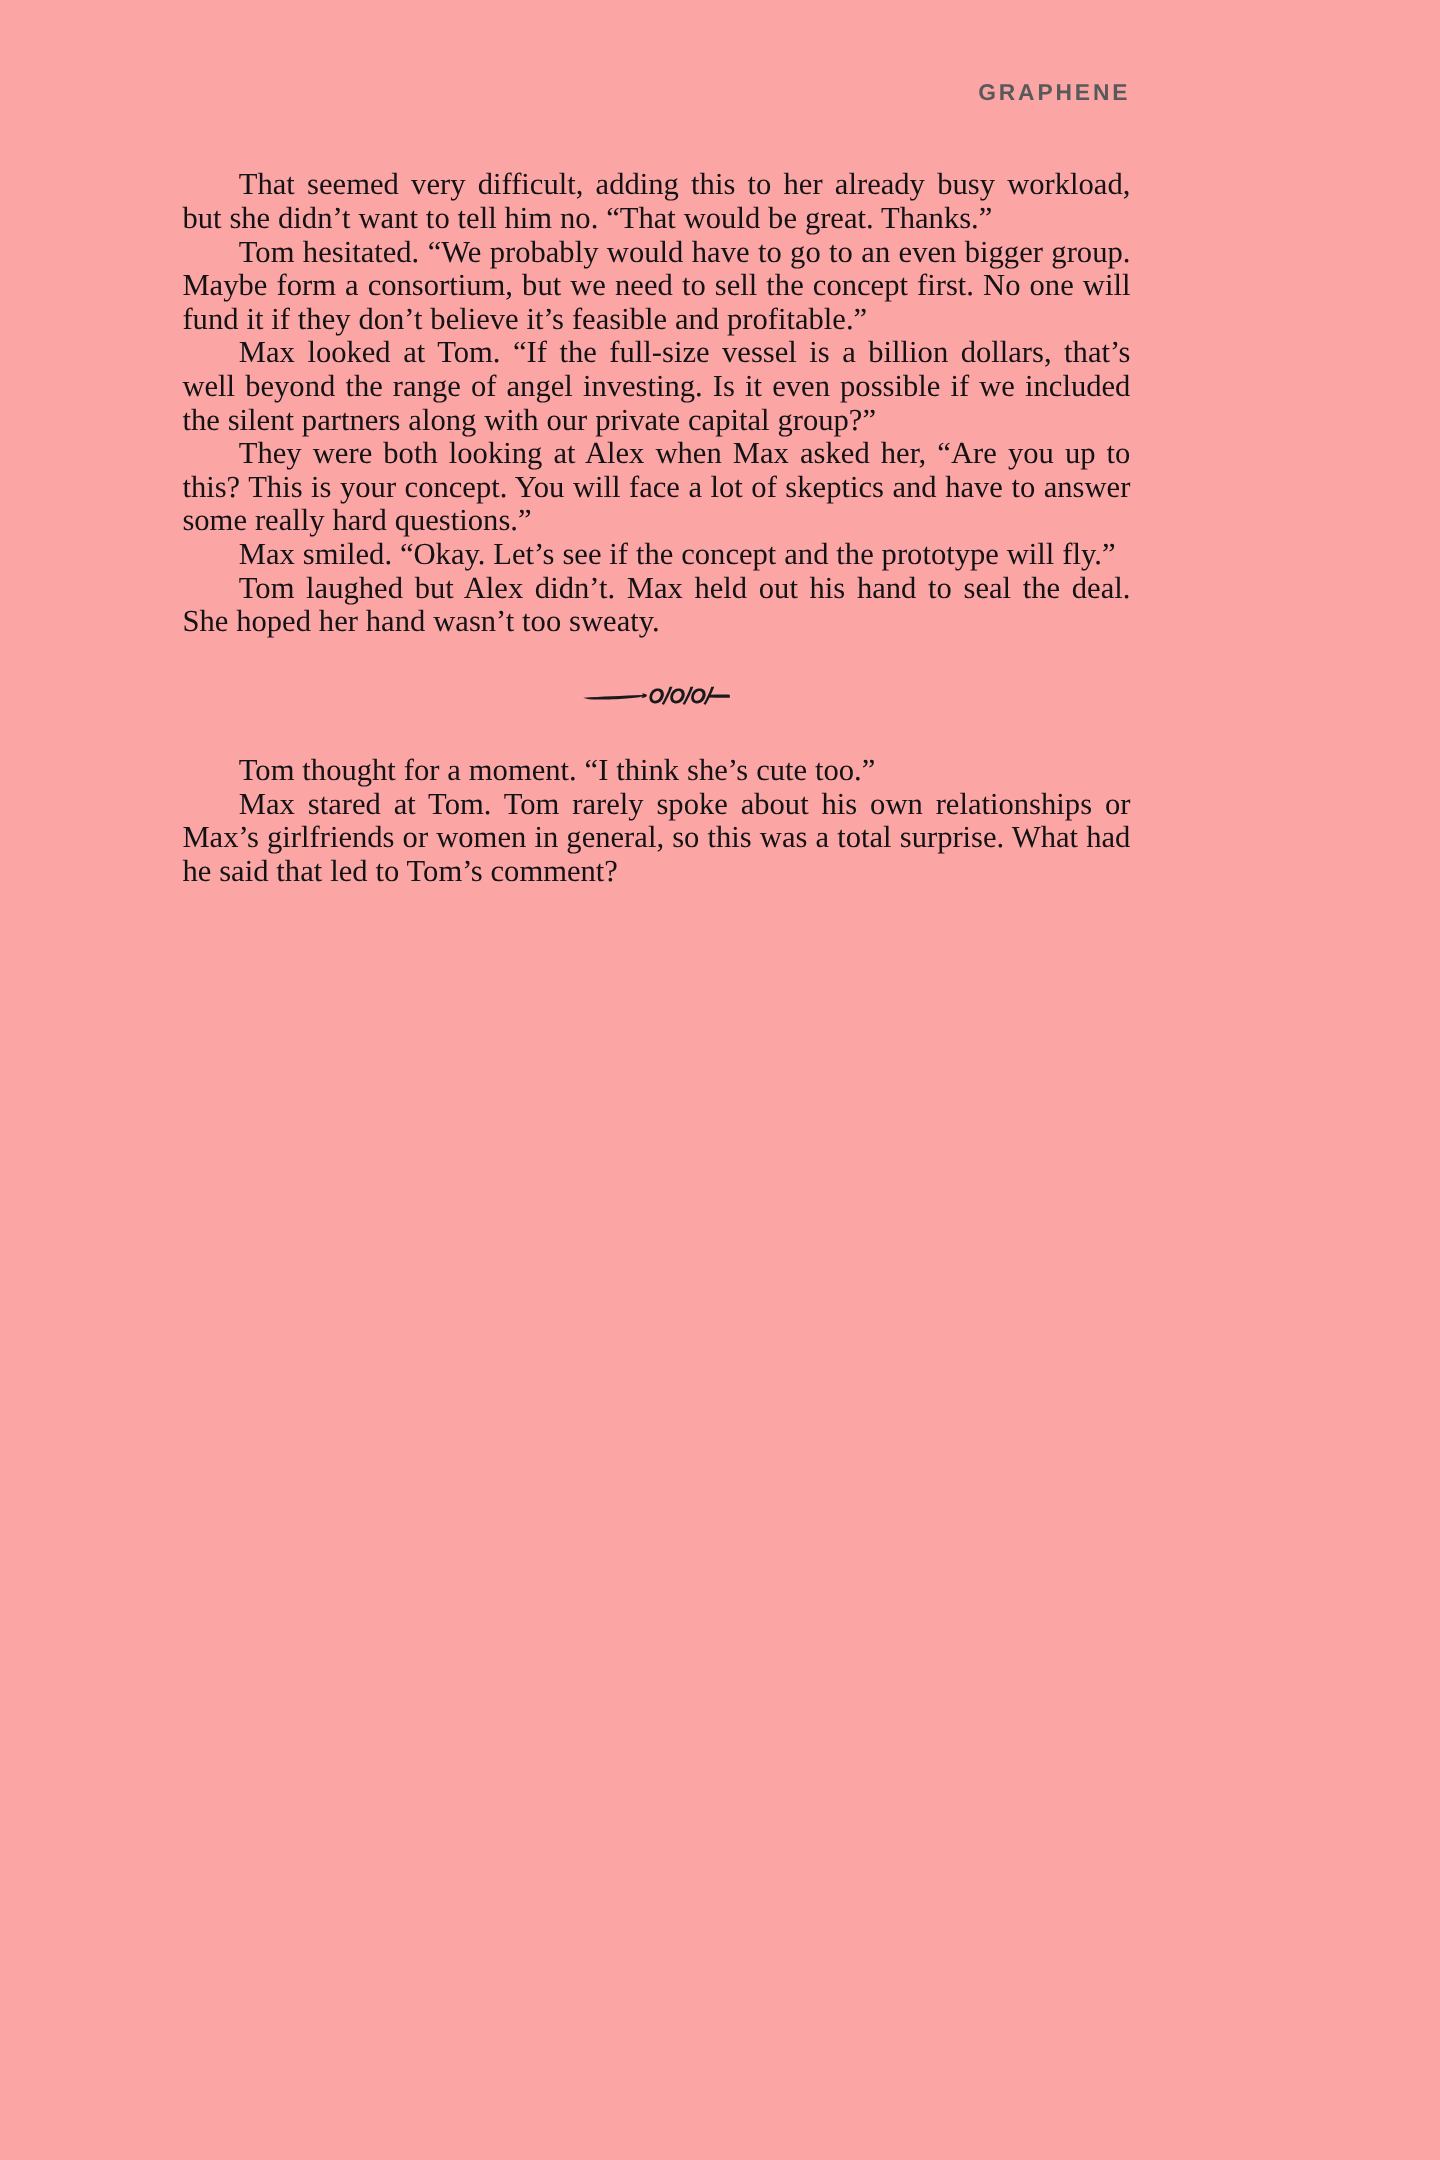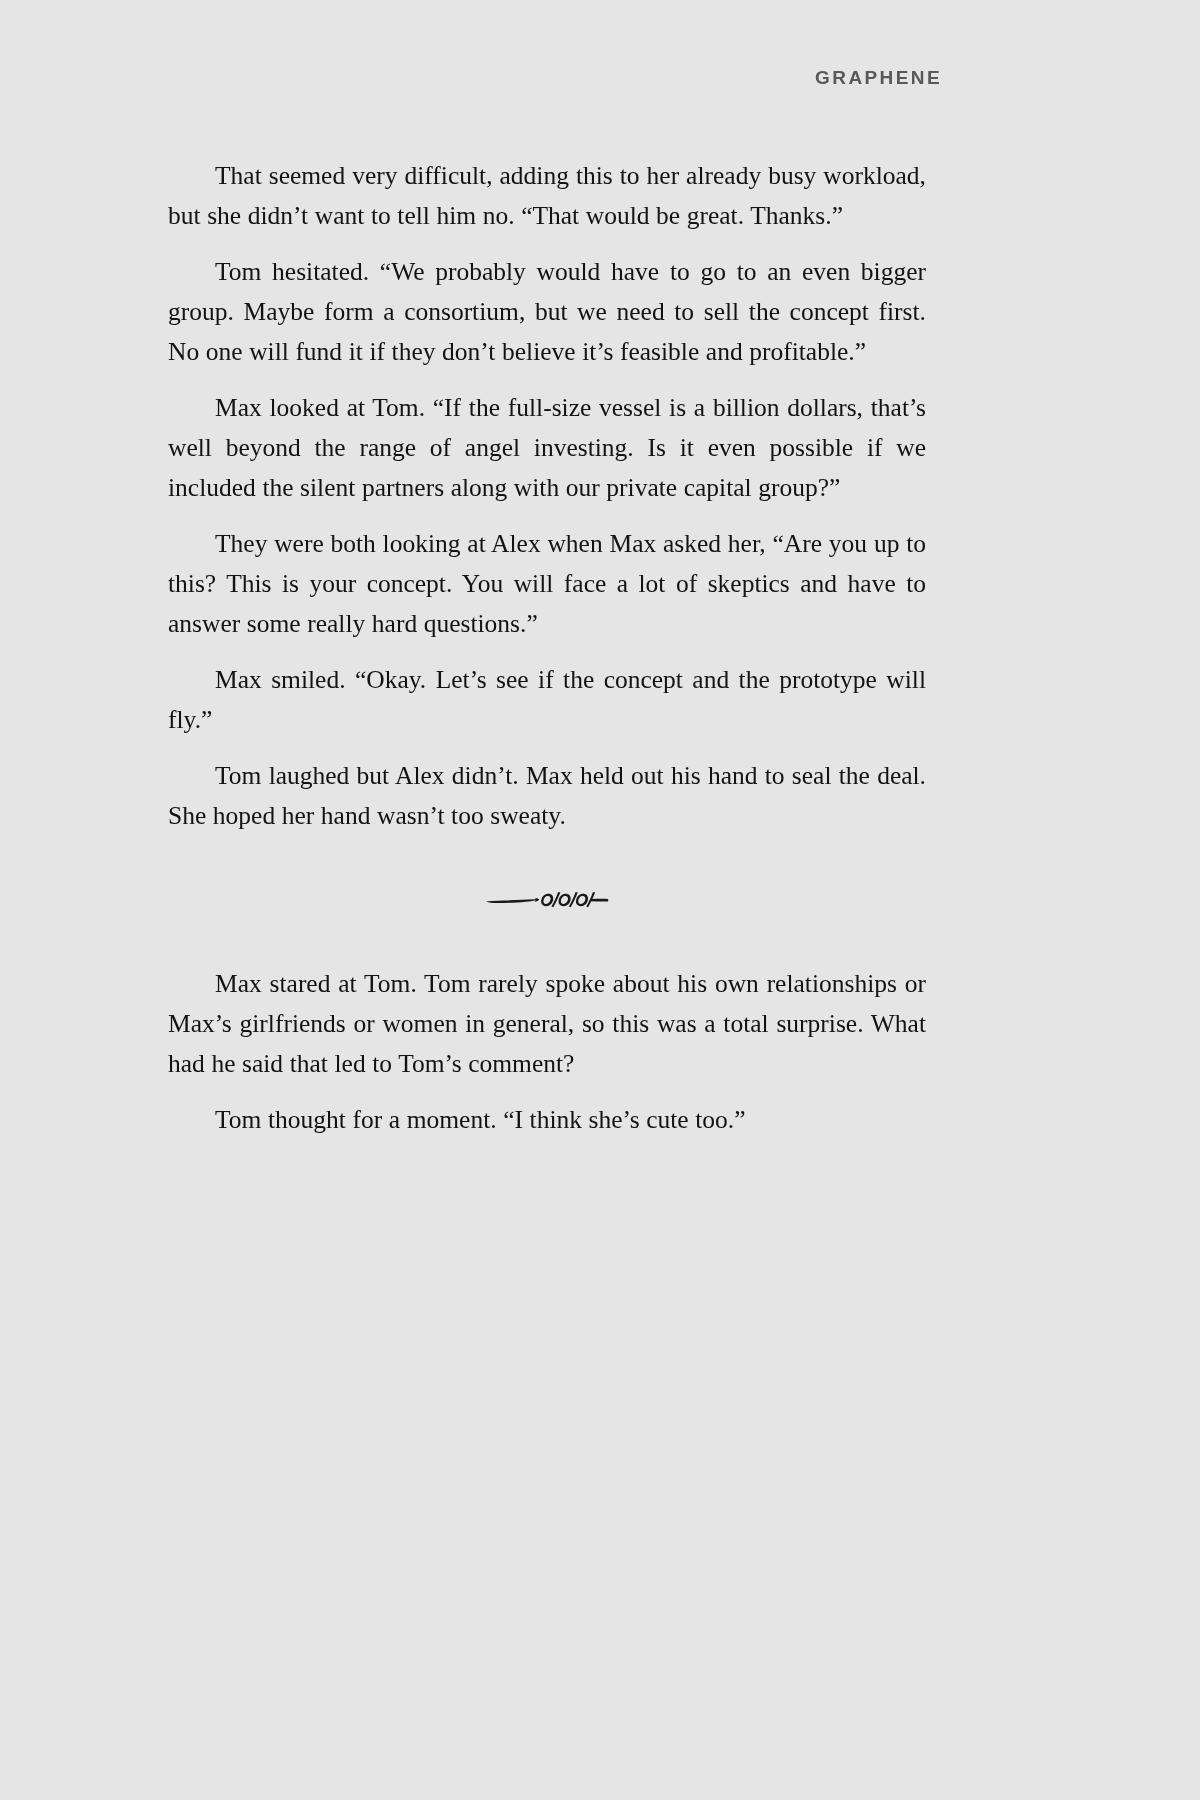--- a/index.html
+++ b/index.html
@@ -4,21 +4,21 @@
 <style>
   html, body {
     margin: 0;
     padding: 0;
     background: #ffffff;
   }
   .page {
     position: relative;
     width: 1200px;
     height: 1800px;
-    background: #e5e5e5;
+    background: #fca5a5;
     overflow: hidden;
     box-sizing: border-box;
   }
   .running-header {
     position: absolute;
     top: 68px;
     left: 152px;
     right: 258px;
     text-align: right;
     font-family: "Liberation Sans", sans-serif;
@@ -29,24 +29,24 @@
     line-height: 1;
     white-space: nowrap;
   }
   .text-column {
     position: absolute;
     top: 140px;
     left: 152px;
     width: 790px;
   }
   .para {
-    margin: 16px;
+    margin: 0;
     font-family: "Liberation Serif", "DejaVu Serif", serif;
     font-size: 25.5px;
-    line-height: 40px;
+    line-height: 28px;
     color: #131316;
     text-align: justify;
     text-indent: 47px;
     text-justify: inter-word;
     -webkit-hyphens: none;
     hyphens: none;
     word-spacing: 0.2px;
   }
   .para.last-of-block {
     text-align-last: left;
@@ -102,19 +102,19 @@
             <path d="M79.6 4.8 C 83.6 4.3, 86.0 6.6, 85.6 10.2 C 85.2 14.1, 82.0 17.4, 78.2 17.2 C 74.8 17.0, 73.0 14.4, 73.7 11.0 C 74.4 7.6, 76.7 5.15, 79.6 4.8 Z M 79.4 7.0 C 77.6 7.5, 76.2 9.4, 75.9 11.5 C 75.6 13.6, 76.7 15.1, 78.5 15.0 C 80.6 14.9, 82.7 12.6, 83.0 10.2 C 83.25 8.1, 81.8 6.4, 79.4 7.0 Z"></path>
             <path d="M83.8 17.6 C 86.3 13.1, 88.8 8.1, 90.4 3.2 L 92.8 3.2 C 91.0 8.3, 88.2 13.6, 85.7 18.2 Z"></path>
             <path d="M97.0 4.8 C 101.0 4.3, 103.4 6.6, 103.0 10.2 C 102.6 14.1, 99.4 17.4, 95.6 17.2 C 92.2 17.0, 90.4 14.4, 91.1 11.0 C 91.8 7.6, 94.1 5.15, 97.0 4.8 Z M 96.8 7.0 C 95.0 7.5, 93.6 9.4, 93.3 11.5 C 93.0 13.6, 94.1 15.1, 95.9 15.0 C 98.0 14.9, 100.1 12.6, 100.4 10.2 C 100.65 8.1, 99.2 6.4, 96.8 7.0 Z"></path>
             <path d="M101.2 17.6 C 103.7 13.1, 106.2 8.1, 107.8 3.2 L 110.2 3.2 C 108.4 8.3, 105.6 13.6, 103.1 18.2 Z"></path>
             <path d="M106.4 10.0 C 112.5 9.8, 118.6 9.7, 123.2 9.9 L 123.2 12.4 C 118.4 12.6, 112.0 12.5, 105.6 12.2 Z"></path>
           </g>
         </svg>
       </span>
     </div>
 
+    <p class="para">Tom thought for a moment. “I think she’s cute too.”</p>
     <p class="para last-of-block">Max stared at Tom. Tom rarely spoke about his own relationships or Max’s girlfriends or women in general, so this was a total surprise. What had he said that led to Tom’s comment?</p>
-    <p class="para">Tom thought for a moment. “I think she’s cute too.”</p>
 
   </div>
 
 
 </div>
 
 </body></html>

